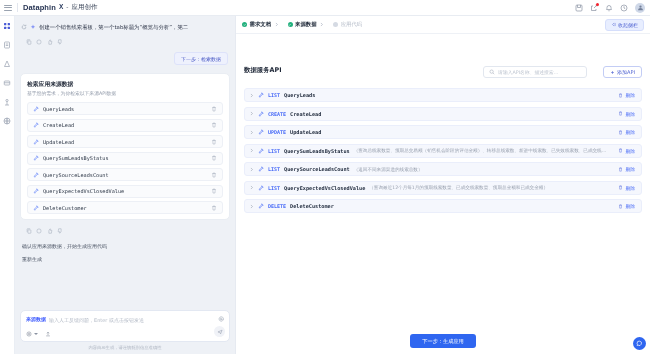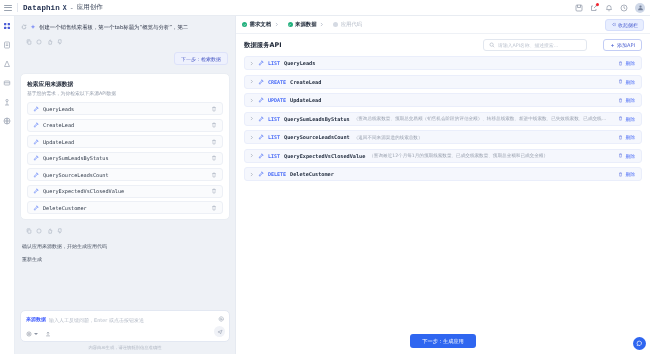--- a/index.html
+++ b/index.html
@@ -15,21 +15,21 @@
   .topbar {
     height: 16px; flex: 0 0 16px;
     background: #ffffff;
     display: flex; align-items: center;
     padding: 0 5px 0 4px;
     border-bottom: 1px solid #e8ecf2;
   }
   .hamburger { width: 8px; display: flex; flex-direction: column; gap: 1.5px; cursor: pointer; }
   .hamburger i { display: block; height: 1px; background: #9aa3b0; border-radius: 1px; }
   .topbar-sep { width: 1px; height: 9px; background: #e2e6ee; margin: 0 5px; }
-  .brand { display: flex; align-items: flex-end; gap: 3px; font-family: Liberation Mono, monospace; }
+  .brand { display: flex; align-items: flex-start; gap: 3px; }
   .brand-logo { font-size: 7.5px; font-weight: 700; color: #1f2d4d; letter-spacing: .1px; }
   .brand-x { font-size: 6.5px; font-weight: 700; color: #2b3c60; }
   .brand-dash { font-size: 6.5px; color: #6b7585; }
   .brand-sub { font-size: 6.5px; color: #3a4559; }
   .topbar-spacer { flex: 1; }
   .topbar-icons { display: flex; align-items: center; gap: 7px; }
   .ticon { width: 8px; height: 8px; color: #8b94a3; display: block; cursor: pointer; }
   .ticon svg { width: 8px; height: 8px; display: block; }
   .badge-dot { position: relative; }
   .badge-dot::after {
@@ -182,22 +182,22 @@
   .tabbar-spacer { flex: 1; }
   .collapse-btn {
     display: flex; align-items: center; gap: 2px;
     background: #e8eeff; border: 1px solid #d5defb; border-radius: 3px;
     padding: 2px 5px; cursor: pointer;
   }
   .collapse-btn svg { width: 5px; height: 5px; color: #4a5ed0; display: block; }
   .collapse-btn span { font-size: 5px; color: #4a5ed0; white-space: nowrap; font-family: "DejaVu Sans", sans-serif; }
 
   .panel-head {
-    height: 22px; flex: 0 0 22px; display: flex; align-items: center;
-    padding: 0 8px 0 8px; gap: 16px;
+    height: 22px; flex: 0 0 22px; display: flex; align-items: flex-start;
+    padding: 0 8px 0 8px; gap: 16px; margin-top: 32px;
   }
   .panel-title { font-size: 6.4px; font-weight: 700; color: #1d2636; font-family: "DejaVu Sans", sans-serif; }
   .panel-head-spacer { flex: 1; }
   .searchbox {
     width: 104px; height: 12px; border: 1px solid #e2e7ef; border-radius: 3px;
     display: flex; align-items: center; gap: 3px; padding: 0 5px; background: #fff; cursor: text;
   }
   .searchbox svg { width: 6px; height: 6px; color: #a5adbb; display: block; flex: 0 0 6px; }
   .searchbox .sph { font-size: 4.8px; color: #bcc3cf; white-space: nowrap; overflow: hidden; font-family: "DejaVu Sans", sans-serif; }
   .add-btn {

